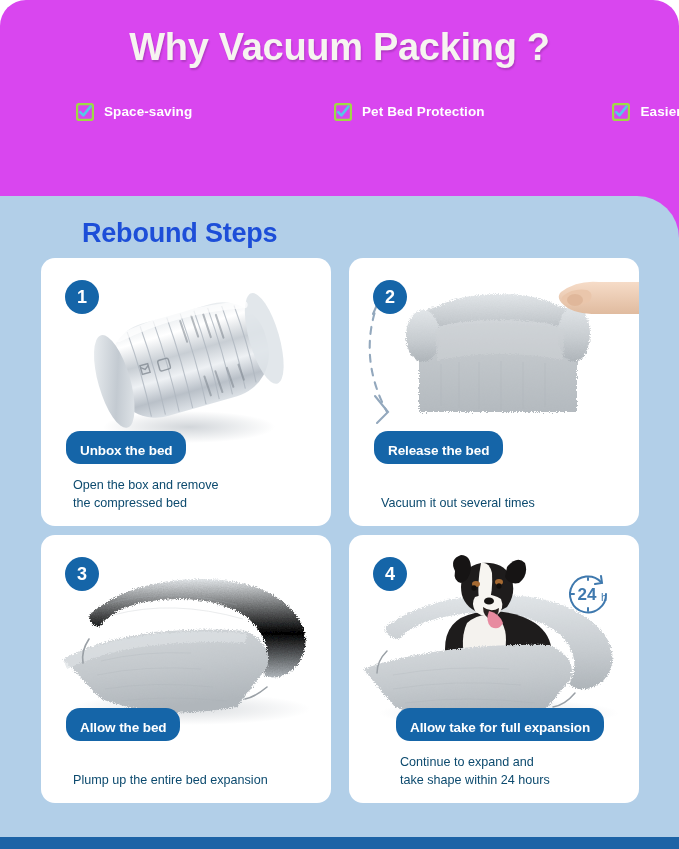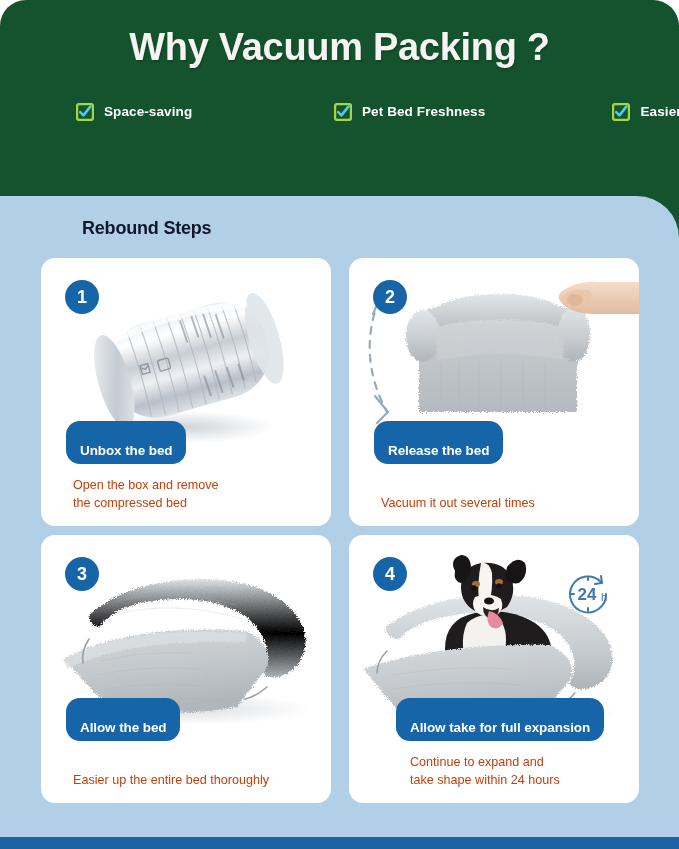--- a/index.html
+++ b/index.html
@@ -14,21 +14,21 @@
     width: 679px; height: 849px;
     background: #ffffff;
     overflow: hidden;
   }
 
   
   .header {
     position: absolute;
     left: 0; top: 0;
     width: 679px; height: 238px;
-    background: #14532d;
+    background: #d946ef;
     border-top-left-radius: 26px;
     border-top-right-radius: 26px;
   }
   .header-title {
     position: absolute;
     left: 0; top: 26px;
     width: 679px;
     text-align: center;
     color: #f6f4f0;
     font-size: 38px;
@@ -69,22 +69,22 @@
   .panel {
     position: absolute;
     left: 0; top: 196px;
     width: 679px; height: 641px;
     background: #b2cfe8;
     border-top-right-radius: 42px;
   }
   .panel-title {
     position: absolute;
     left: 82px; top: 218px;
-    color: #0f172a;
-    font-size: 18px;
+    color: #1d4ed8;
+    font-size: 27px;
     font-weight: bold;
     letter-spacing: -0.2px;
   }
 
   .bottom-bar {
     position: absolute;
     left: 0; bottom: 0;
     width: 679px; height: 12px;
     background: #1c63a6;
   }
@@ -129,39 +129,39 @@
   .art svg { display: block; width: 100%; height: 100%; }
 
   .pill {
     position: absolute;
     left: 25px;
     bottom: 62px;
     background: #1565a8;
     color: #ffffff;
     font-size: 13.5px;
     font-weight: bold;
-    padding: 22px 14px 6px 14px;
+    padding: 12px 14px 6px 14px;
     border-radius: 14px;
     z-index: 6;
     white-space: nowrap;
     letter-spacing: -0.1px;
   }
   .card.c4 .pill { left: 47px; }
   .caption {
     position: absolute;
     left: 32px;
     bottom: 14px;
     width: 250px;
-    color: #c2410c;
+    color: #0c4a6e;
     font-size: 12.6px;
     line-height: 1.38;
     z-index: 6;
     white-space: pre-line;
   }
-  .card.c4 .caption { left: 61px; }
+  .card.c4 .caption { left: 51px; }
 
   .clock-24h {
     position: absolute;
     right: 22px; top: 37px;
     width: 56px; height: 52px;
     z-index: 6;
   }
 </style>
 </head>
 <body>
@@ -176,30 +176,30 @@
       <div class="benefit">
         <span class="chk">
           <svg viewBox="0 0 18 18" width="18" height="18">
             <rect x="1" y="1" width="16" height="16" rx="2.5" fill="none" stroke="#9ed945" stroke-width="2.4"></rect>
             <path d="M4.2 9.2 L7.4 12.4 L14.4 3.6" fill="none" stroke="#55c8e8" stroke-width="2.6" stroke-linecap="round" stroke-linejoin="round"></path>
           </svg>
         </span>
         <span class="benefit-label">Space-saving</span>
       </div>
 
-
       <div class="benefit">
         <span class="chk">
           <svg viewBox="0 0 18 18" width="18" height="18">
             <rect x="1" y="1" width="16" height="16" rx="2.5" fill="none" stroke="#9ed945" stroke-width="2.4"></rect>
             <path d="M4.2 9.2 L7.4 12.4 L14.4 3.6" fill="none" stroke="#55c8e8" stroke-width="2.6" stroke-linecap="round" stroke-linejoin="round"></path>
           </svg>
         </span>
-        <span class="benefit-label">Pet Bed Freshness</span>
-      </div>
+        <span class="benefit-label">Pet Bed Protection</span>
+      </div>
+
 
       <div class="benefit">
         <span class="chk">
           <svg viewBox="0 0 18 18" width="18" height="18">
             <rect x="1" y="1" width="16" height="16" rx="2.5" fill="none" stroke="#9ed945" stroke-width="2.4"></rect>
             <path d="M4.2 9.2 L7.4 12.4 L14.4 3.6" fill="none" stroke="#55c8e8" stroke-width="2.6" stroke-linecap="round" stroke-linejoin="round"></path>
           </svg>
         </span>
         <span class="benefit-label">Easier Handling</span>
       </div>
@@ -375,21 +375,21 @@
             <path d="M72 74 Q132 58 202 78"></path>
           </g>
 
           <g stroke="#9aa0a6" stroke-width="1.6" fill="none" stroke-linecap="round">
             <path d="M48 98 Q40 110 42 122"></path>
             <path d="M226 146 Q214 156 204 158"></path>
           </g>
         </svg>
       </div>
       <div class="pill">Allow the bed</div>
-      <div class="caption">Easier up the entire bed thoroughly</div>
+      <div class="caption">Plump up the entire bed expansion</div>
     </div>
 
     <div class="card c4">
       <div class="badge">4</div>
 
       <div class="clock-24h">
         <svg viewBox="0 0 56 52">
           <g stroke="#3f79ae" fill="none" stroke-width="2" stroke-linecap="round">
             <path d="M40 10 A18 18 0 1 0 45 22"></path>
             <path d="M40 4 L41 11 L34 12"></path>

